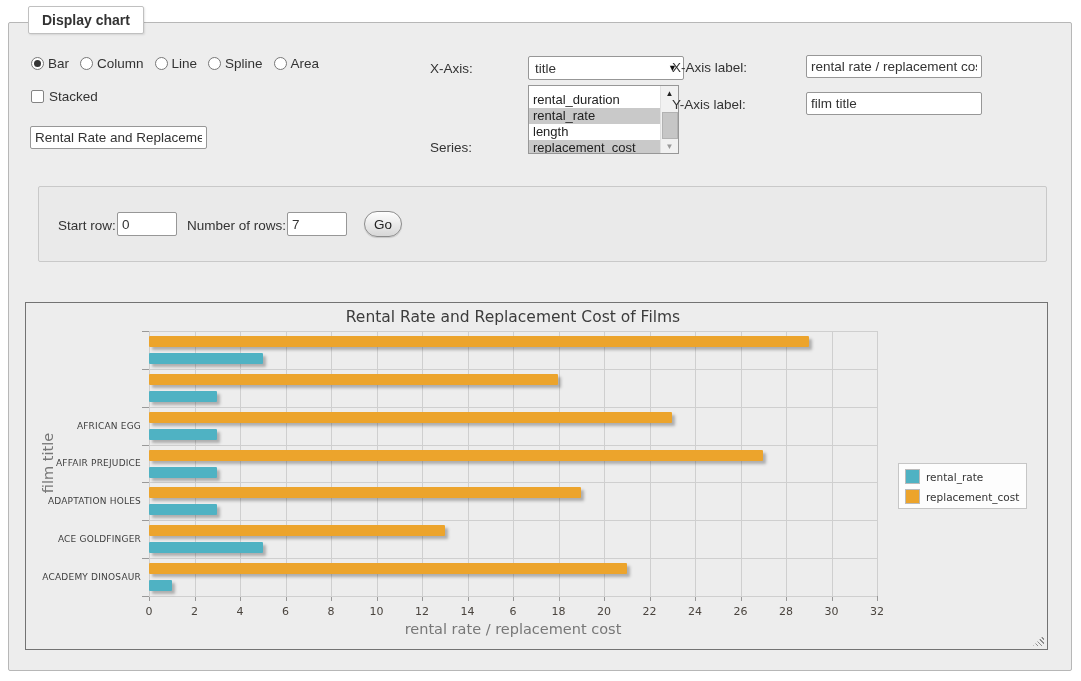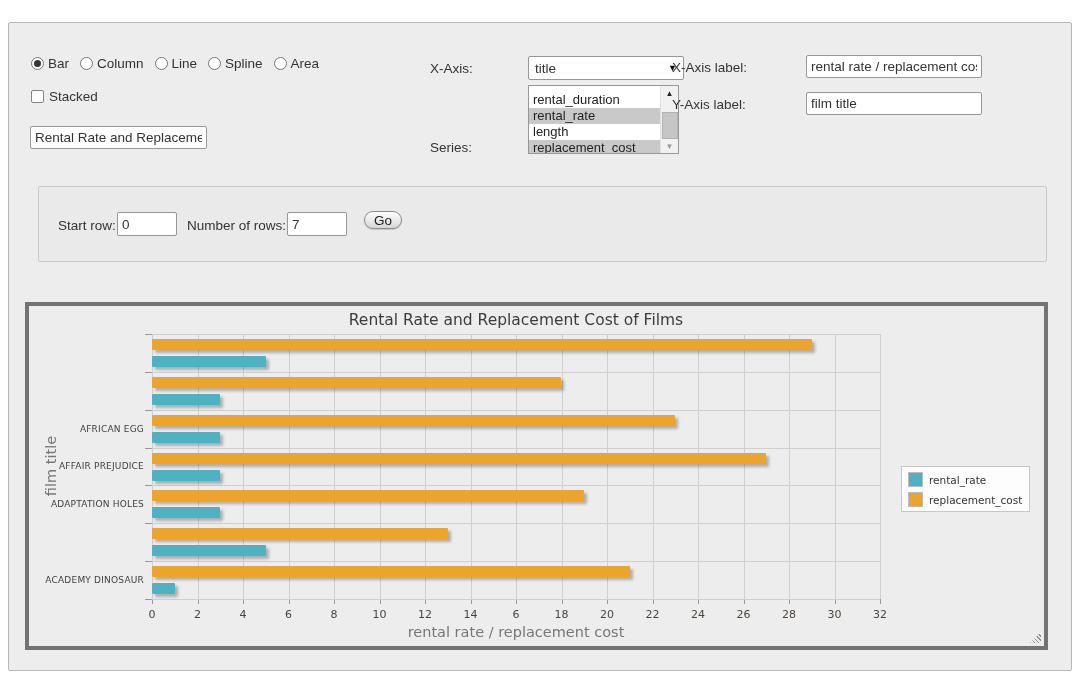--- a/index.html
+++ b/index.html
@@ -38,21 +38,21 @@
   .sbar{width:17px;background:#f1f1f1;border-left:1px solid #e0e0e0;position:relative;flex:none;}
   .sbtn{position:absolute;left:0;width:100%;height:14px;display:flex;align-items:center;
         justify-content:center;font-size:8px;background:#f1f1f1;}
   .sthumb{position:absolute;left:1px;width:14px;height:25px;background:#c6c6c6;border:1px solid #b2b2b2;}
   
   .panel2{background:#eaeaea;border:1px solid #c9c9c9;border-radius:2px;}
   .go{border:1px solid #8c8c8c;border-radius:13px;background:linear-gradient(#fefefe,#d7d7d7);
       font-size:13.5px;color:#222;display:flex;align-items:center;justify-content:center;
       box-shadow:0 1px 1px rgba(0,0,0,0.15);}
   
-  .chart-box{background:#ededed;border:4px solid #737373;}
+  .chart-box{background:#ededed;border:1px solid #737373;}
   .chart-title{font-family:"DejaVu Sans",sans-serif;font-size:15.5px;color:#3c3c3c;text-align:center;}
   .axis-title{font-family:"DejaVu Sans",sans-serif;font-size:14.5px;color:#777;text-align:center;}
   .vgrid,.hgrid{position:absolute;background:#cfcfcf;}
   .tickmark{position:absolute;background:#999;}
   .bar{position:absolute;border-radius:1px;box-shadow:3px 3px 3px rgba(70,70,70,0.38);}
   .cat-label{position:absolute;font-family:"DejaVu Sans",sans-serif;font-size:9px;
              letter-spacing:0.2px;color:#3e3e3e;display:flex;align-items:center;
              justify-content:flex-end;white-space:nowrap;}
   .xtick-label{position:absolute;font-family:"DejaVu Sans",sans-serif;font-size:11px;
                color:#4a443e;text-align:center;}
@@ -65,20 +65,21 @@
   .resize-handle{position:absolute;right:3px;bottom:3px;width:11px;height:11px;
      background:repeating-linear-gradient(45deg,#8d8d8d 0 1px,transparent 1px 3px);
      clip-path:polygon(100% 0,100% 100%,0 100%);}
 </style>
 </head>
 <body>
 
 <div id="wrap">
 
   <div class="abs fieldset-box" style="left:8px;top:22px;width:1064px;height:649px;"></div>
+  <div class="abs legend-box" style="left:28px;top:6px;">Display chart</div>
 
   <div class="abs row" style="left:31px;top:55px;height:17px;" id="radio-group">
       <label class="radio-item">
         <span class="radio checked"></span>
         <span class="lbl">Bar</span>
       </label>
       <label class="radio-item">
         <span class="radio"></span>
         <span class="lbl">Column</span>
       </label>
@@ -127,21 +128,21 @@
   <span class="abs lbl r-lbl" style="left:672px;top:60px;width:128px;">X-Axis label:</span>
   <input class="abs tinput" style="left: 806px; top: 55px; width: 176px; height: 23px;" value="rental rate / replacement cost">
   <span class="abs lbl r-lbl" style="left:672px;top:97px;width:128px;">Y-Axis label:</span>
   <input class="abs tinput" style="left: 806px; top: 92px; width: 176px; height: 23px;" value="film title">
 
   <div class="abs panel2" style="left:38px;top:186px;width:1009px;height:76px;"></div>
   <span class="abs lbl" style="left:58px;top:218px;">Start row:</span>
   <input class="abs tinput" style="left: 117px; top: 212px; width: 60px; height: 24px;" value="0">
   <span class="abs lbl" style="left:187px;top:218px;">Number of rows:</span>
   <input class="abs tinput" style="left: 287px; top: 212px; width: 60px; height: 24px;" value="7">
-  <div class="abs go" style="left:364px;top:211px;width:38px;height:18px;">Go</div>
+  <div class="abs go" style="left:364px;top:211px;width:38px;height:26px;">Go</div>
 
   <div class="abs chart-box" style="left:25px;top:302px;width:1023px;height:348px;" id="chart">
     <div class="abs chart-title" style="left:123px;top:5px;width:728px;">Rental Rate and Replacement Cost of Films</div>
     <div class="abs axis-title" style="left:123px;top:318px;width:728px;">rental rate / replacement cost</div>
     <div class="abs axis-title" style="left:-78px;top:152px;width:200px;transform:rotate(-90deg);">film title</div>
     <div class="legendbox" style="left:872px;top:160px;" id="chart-legend">
         <div class="legend-item">
           <span class="swatch" style="background: rgb(79, 178, 195);"></span>
           <span class="legend-text">rental_rate</span>
         </div>
@@ -224,20 +225,21 @@
       <div class="bar" style="left: 123px; top: 87.8571px; height: 11px; width: 68.0225px; background: rgb(79, 178, 195);"></div>
       <div class="cat-label" style="left: 0px; top: 103.714px; width: 115px; height: 37.8571px;">AFRICAN EGG</div>
       <div class="bar" style="left: 123px; top: 108.714px; height: 11px; width: 523.022px; background: rgb(236, 164, 44);"></div>
       <div class="bar" style="left: 123px; top: 125.714px; height: 11px; width: 68.0225px; background: rgb(79, 178, 195);"></div>
       <div class="cat-label" style="left: 0px; top: 141.571px; width: 115px; height: 37.8571px;">AFFAIR PREJUDICE</div>
       <div class="bar" style="left: 123px; top: 146.571px; height: 11px; width: 614.022px; background: rgb(236, 164, 44);"></div>
       <div class="bar" style="left: 123px; top: 163.571px; height: 11px; width: 68.0225px; background: rgb(79, 178, 195);"></div>
       <div class="cat-label" style="left: 0px; top: 179.429px; width: 115px; height: 37.8571px;">ADAPTATION HOLES</div>
       <div class="bar" style="left: 123px; top: 184.429px; height: 11px; width: 432.022px; background: rgb(236, 164, 44);"></div>
       <div class="bar" style="left: 123px; top: 201.429px; height: 11px; width: 68.0225px; background: rgb(79, 178, 195);"></div>
+      <div class="cat-label" style="left: 0px; top: 217.286px; width: 115px; height: 37.8571px;">ACE GOLDFINGER</div>
       <div class="bar" style="left: 123px; top: 222.286px; height: 11px; width: 295.522px; background: rgb(236, 164, 44);"></div>
       <div class="bar" style="left: 123px; top: 239.286px; height: 11px; width: 113.523px; background: rgb(79, 178, 195);"></div>
       <div class="cat-label" style="left: 0px; top: 255.143px; width: 115px; height: 37.8571px;">ACADEMY DINOSAUR</div>
       <div class="bar" style="left: 123px; top: 260.143px; height: 11px; width: 477.522px; background: rgb(236, 164, 44);"></div>
       <div class="bar" style="left: 123px; top: 277.143px; height: 11px; width: 22.5225px; background: rgb(79, 178, 195);"></div>
     </div>
 
 </div>
 
 </body></html>

